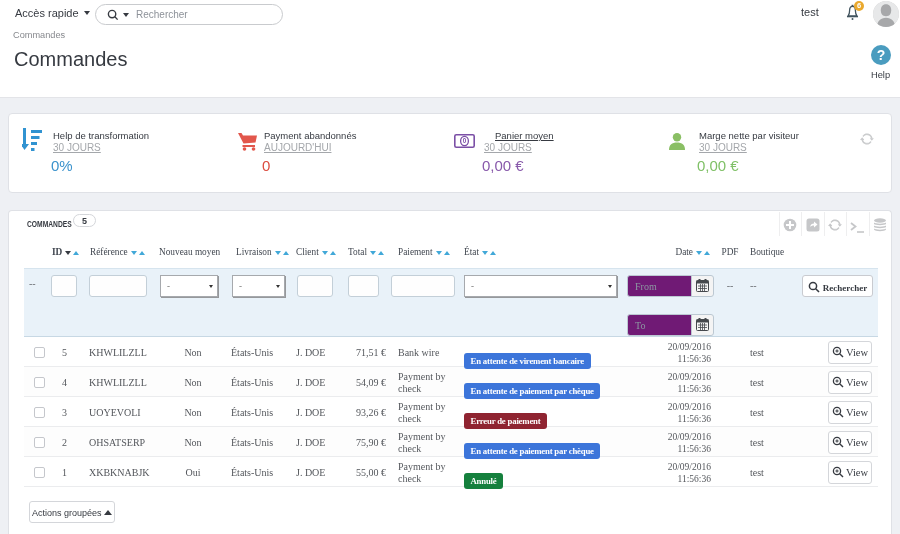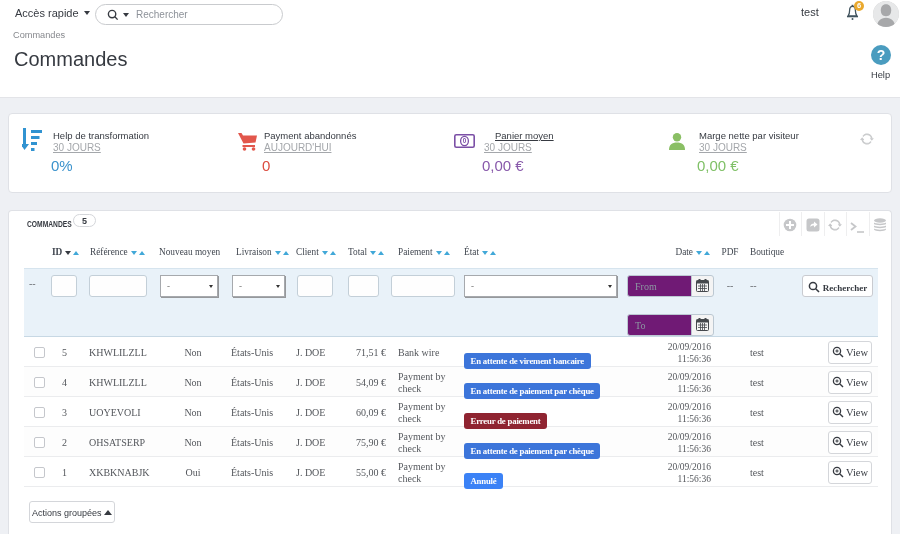--- a/index.html
+++ b/index.html
@@ -65,21 +65,21 @@
 .dgroup .dbtn { position:absolute; left:64px; top:0; width:23px; height:22px; background:#f4f4f4; border:1px solid #bcc8d2; border-radius:0 3px 3px 0; text-align:center; padding-top:3px; }
 #btnsearch { position:absolute; width:71px; height:22px; background:#fff; border:1px solid #c9cbd0; border-radius:3px; font-size:9px; font-weight:bold; color:#363a41; text-align:center; padding-top:5px; }
 
 
 tr.data td { height:30px; border-bottom:1px solid #ebecee; background:#fdfdfd; padding-top:3px; }
 tr.data.odd td { background:#fff; }
 .cb { width:11px; height:11px; border:1px solid #c5c7cc; border-radius:2px; background:#fff; margin-left:10px; }
 .badge { display:inline-block; color:#fff; font-size:8.75px; font-weight:bold; border-radius:3px; padding:3px 6.5px 3px; position:relative; top:8px; letter-spacing:-0.2px; }
 .b-blue { background:#3c75da; }
 .b-maroon { background:#8f2431; }
-.b-red { background:#3b82f6;text-align:center; }
+.b-red { background:#15803d;text-align:center; }
 .dt { font-size:9.5px; color:#54575c; line-height:12px; text-align:right; padding-right:4px; }
 .viewbtn { display:inline-block; width:44px; height:23px; background:#fff; border:1px solid #d4d6da; border-radius:3px; font-size:10.5px; color:#363a41; text-align:center; padding-top:4px; }
 #btngroup { position:absolute; left:5px; top:264px; width:86px; height:22px; background:#fff; border:1px solid #d4d6da; border-radius:3px; font-size:9px; color:#363a41; text-align:center; padding-top:6px; }
 </style>
 </head>
 <body>
 
 <div id="header">
   <div id="quick">Accès rapide<span class="car"></span></div>
   <div id="searchpill">
@@ -365,21 +365,21 @@
       </tr>
       <tr class="data odd">
         <td>
               <div class="cb"></div>
             </td>
         <td style="text-align:center;">3</td>
         <td style="padding-left:6px;">UOYEVOLI</td>
         <td style="text-align:center;">Non</td>
         <td style="padding-left:1px;">États-Unis</td>
         <td style="padding-left:5px;">J. DOE</td>
-        <td style="text-align:right; padding-right:4px;">60,09 €</td>
+        <td style="text-align:right; padding-right:4px;">93,26 €</td>
         <td class="wrapcell" style="padding-left:8px;">Payment by check</td>
         <td style="padding-left:3px;"><span class="badge b-maroon">Erreur de paiement</span></td>
         <td class="dt">20/09/2016<br>11:56:36</td>
         <td></td>
         <td style="padding-left:5px;">test</td>
         <td style="text-align:right; padding-right:6px;"><span class="viewbtn"><svg style="vertical-align:-2px; margin-right:2px;" width="12" height="12" viewBox="0 0 12 12">
                   <circle cx="5" cy="5" r="3.6" fill="none" stroke="#363a41" stroke-width="1.3"></circle>
                   <line x1="7.7" y1="7.7" x2="11" y2="11" stroke="#363a41" stroke-width="1.4"></line>
                   <line x1="3.4" y1="5" x2="6.6" y2="5" stroke="#363a41" stroke-width="1"></line>
                   <line x1="5" y1="3.4" x2="5" y2="6.6" stroke="#363a41" stroke-width="1"></line>

